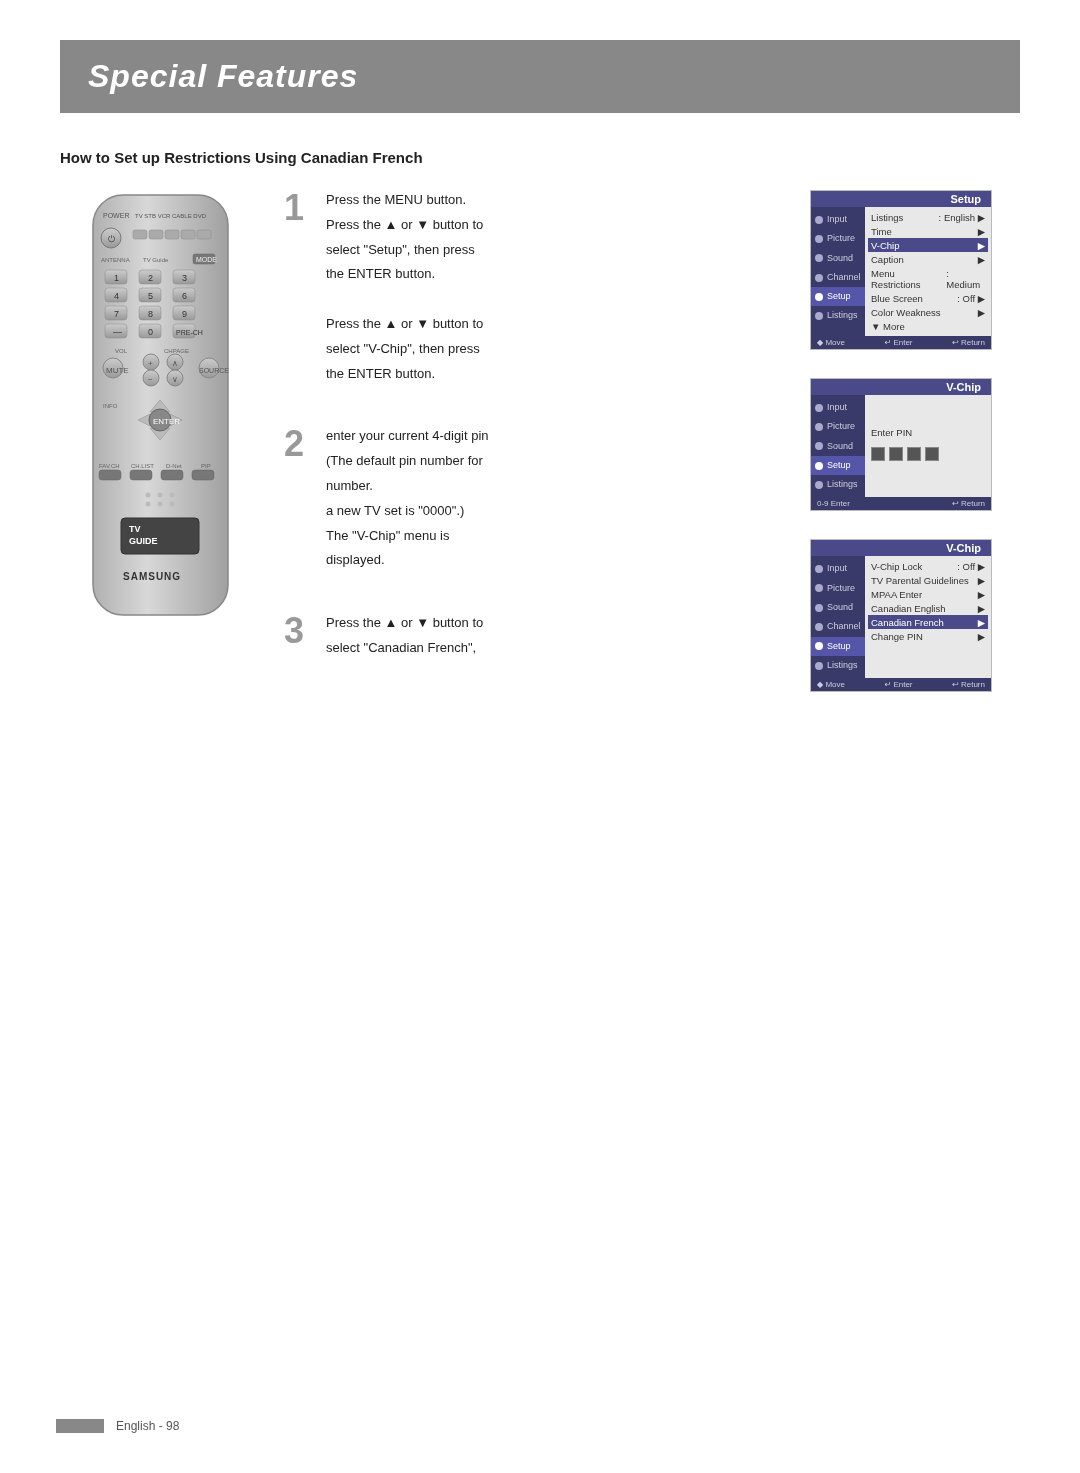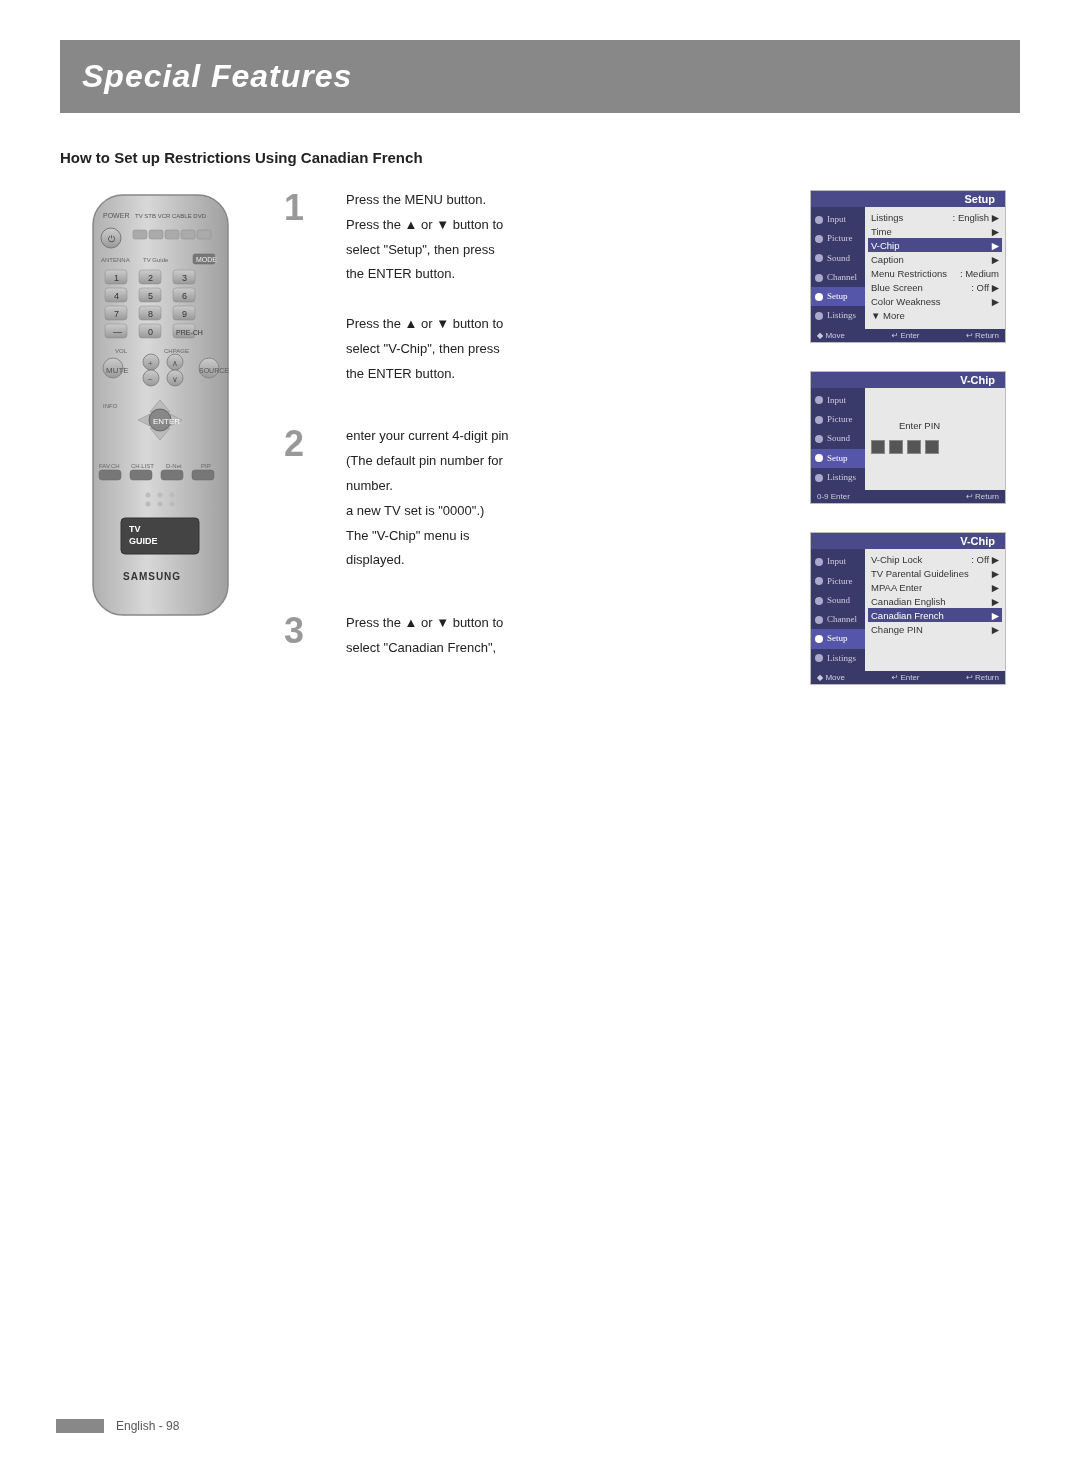--- a/index.html
+++ b/index.html
@@ -10,21 +10,21 @@
       font-family: Arial, Helvetica, sans-serif;
       font-size: 14px;
       color: #222;
       position: relative;
     }
 
     
     .page-header {
       background: #888;
       margin: 40px 60px 0 60px;
-      padding: 18px 22px;
+      padding: 18px 28px;
     }
     .page-header h1 {
       font-size: 32px;
       font-weight: bold;
       color: #fff;
       font-style: italic;
       letter-spacing: 1px;
     }
 
     
@@ -68,40 +68,39 @@
       font-weight: bold;
       color: #999;
       line-height: 1;
       min-width: 28px;
     }
 
     .step-text {
       flex: 1;
       font-size: 13px;
       line-height: 1.6;
-      margin-left: 20px;
     }
 
     .step-text p {
       margin-bottom: 4px;
     }
 
     
     .tv-screens {
       flex: 0 0 210px;
       display: flex;
       flex-direction: column;
       gap: 18px;
     }
 
     .tv-screen {
       border: 1.5px solid #bbb;
       background: #bef264;
       font-size: 10px;
-      width: 196px;
+      width: 182px;
     }
 
     .tv-title-bar {
       background: #4a4a8a;
       color: #fff;
       text-align: right;
       padding: 2px 8px;
       font-size: 11px;
       font-weight: bold;
     }
@@ -110,21 +109,20 @@
       display: flex;
       flex-direction: row;
     }
 
     .tv-sidebar {
       background: #3a3a6a;
       color: #aac;
       width: 54px;
       padding: 3px 0;
       font-size: 9px;
-      font-family: Liberation Serif, serif;
     }
 
     .tv-sidebar-item {
       padding: 2px 4px;
       display: flex;
       align-items: center;
       gap: 2px;
       color: #ccd;
       font-size: 9px;
       line-height: 1.7;
@@ -483,21 +481,21 @@
             <div class="tv-sidebar-item active">
                 <span class="icon-dot"></span>
                 <span style="margin-left:2px;">Setup</span>
               </div>
             <div class="tv-sidebar-item">
                 <span class="icon-dot"></span>
                 <span style="margin-left:2px;">Listings</span>
               </div>
           </div>
           <div class="tv-main-content" style="display:flex; flex-direction:column; justify-content:center; padding:8px 6px;">
-            <div style="font-size:9.5px; color:#333; margin-bottom:5px;margin-left:28px;">Enter PIN</div>
+            <div style="font-size:9.5px; color:#333; margin-bottom:5px;">Enter PIN</div>
             <div class="pin-display">
               <span class="pin-box"></span>
               <span class="pin-box"></span>
               <span class="pin-box"></span>
               <span class="pin-box"></span>
             </div>
           </div>
         </div>
         <div class="tv-footer">
           <span>0-9 Enter</span>

